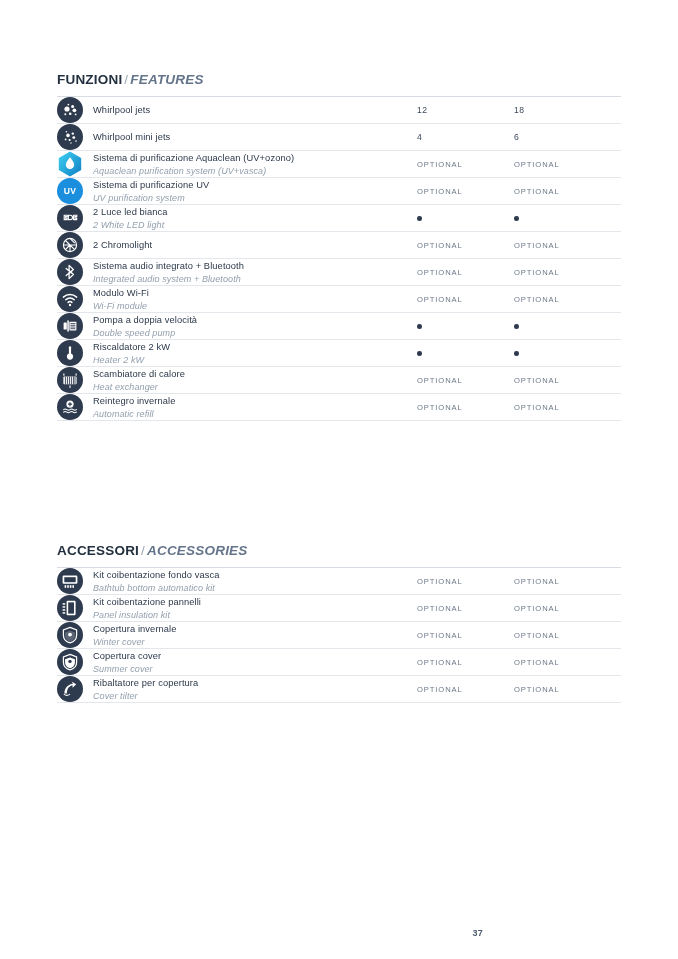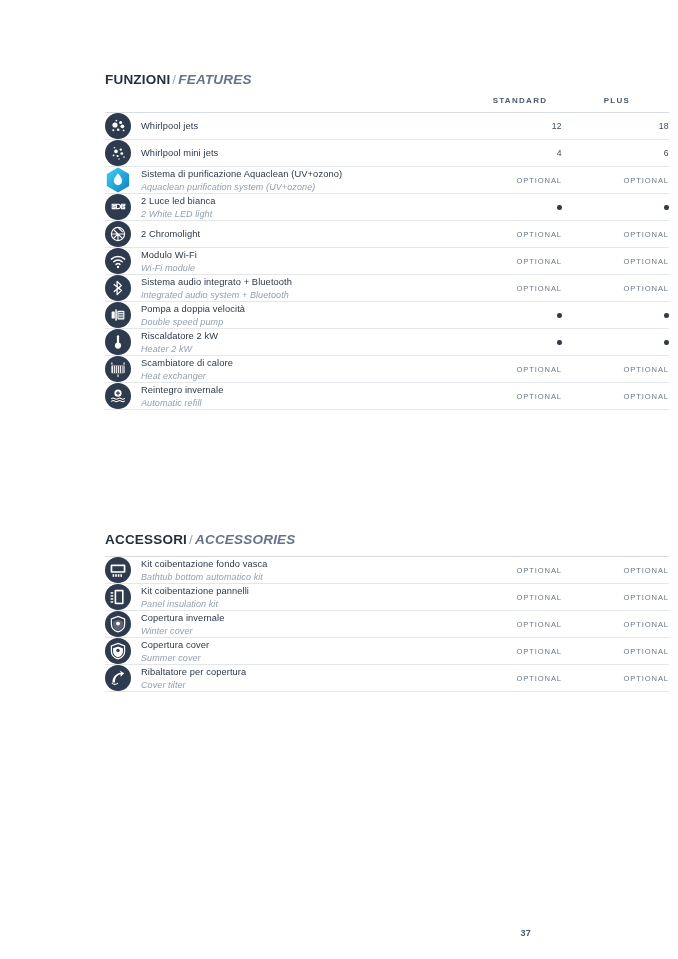--- a/index.html
+++ b/index.html
@@ -14,21 +14,20 @@
     color: #2f3c4e;
     position: relative;
     overflow: hidden;
   }
   .page {
     position: absolute;
     left: 0; top: 0;
     width: 540px;
     height: 959px;
     background: #fff;
-    margin-left: 48px;
   }
   .content {
     position: absolute;
     left: 57px;
     top: 72px;
     width: 564px;
   }
 
   
   .section-title {
@@ -115,21 +114,21 @@
   }
   .t-en {
     font-size: 9px;
     font-style: italic;
     color: #93a0ae;
     letter-spacing: 0.1px;
     line-height: 12px;
     white-space: nowrap;
   }
   .cell-val {
-    text-align: right;
+    text-align: left;
     font-size: 7.6px;
     letter-spacing: 0.9px;
     color: #6b7888;
     white-space: nowrap;
   }
   .cell-val.num {
     font-size: 8.6px;
     letter-spacing: 0.4px;
     color: #3d4a5c;
   }
@@ -176,24 +175,20 @@
 </head>
 <body>
 
 <div class="page">
   <div class="content">
 
     <div>
       <div class="section-title">
         <span class="it">FUNZIONI</span><span class="sep">/</span><span class="en">FEATURES</span>
       </div>
-      <div class="col-headers">
-        <div class="col-header c1">STANDARD</div>
-        <div class="col-header c2">PLUS</div>
-      </div>
       <table class="tbl">
         <colgroup>
             <col style="width:360px">
             <col style="width:97px">
             <col style="width:107px">
           </colgroup>
         <tbody>
           <tr class="top-rule">
               <td colspan="3"></td>
             </tr>
@@ -258,21 +253,36 @@
                           <stop offset="0" stop-color="#3fd2f2"></stop>
                           <stop offset="1" stop-color="#0f7ec4"></stop>
                         </linearGradient>
                       </defs>
                       <polygon points="13,0.6 24.2,7 24.2,19 13,25.4 1.8,19 1.8,7" fill="url(#aqg)"></polygon>
                       <path d="M13 6.2c-2.6 3.2-4.2 5.4-4.2 7.6 0 2.4 1.9 4.3 4.2 4.3s4.2-1.9 4.2-4.3c0-2.2-1.6-4.4-4.2-7.6z" fill="#fff"></path>
                     </svg>
                   </span>
                   <div class="txt-box">
                     <div class="t-it">Sistema di purificazione Aquaclean (UV+ozono)</div>
-                    <div class="t-en">Aquaclean purification system (UV+ozone)</div>
+                    <div class="t-en">Aquaclean purification system (UV+vasca)</div>
+                  </div>
+                </div>
+              </td>
+              <td class="cell-val">OPTIONAL</td>
+              <td class="cell-val">OPTIONAL</td>
+            </tr>
+            <tr class="row">
+              <td class="cell-label">
+                <div class="label-wrap">
+                  <span class="icon-box">
+                    <span class="uv-badge">UV</span>
+                  </span>
+                  <div class="txt-box">
+                    <div class="t-it">Sistema di purificazione UV</div>
+                    <div class="t-en">UV purification system</div>
                   </div>
                 </div>
               </td>
               <td class="cell-val">OPTIONAL</td>
               <td class="cell-val">OPTIONAL</td>
             </tr>
             <tr class="row">
               <td class="cell-label">
                 <div class="label-wrap">
                   <span class="icon-box">
@@ -313,49 +323,49 @@
               </td>
               <td class="cell-val">OPTIONAL</td>
               <td class="cell-val">OPTIONAL</td>
             </tr>
             <tr class="row">
               <td class="cell-label">
                 <div class="label-wrap">
                   <span class="icon-box">
                     <svg class="icn" viewBox="0 0 26 26" xmlns="http://www.w3.org/2000/svg">
                       <circle cx="13" cy="13" r="13" fill="#2e3a4d"></circle>
+                      <path d="M12.1 6.4l4.3 4.1-4.3 4.1V6.4z M12.1 11.4l4.3 4.1-4.3 4.1v-8.2z M9.2 9.4l7.2 6.1M9.2 16.6l7.2-6.1" fill="none" stroke="#fff" stroke-width="1.3" stroke-linejoin="round" stroke-linecap="round"></path>
+                    </svg>
+                  </span>
+                  <div class="txt-box">
+                    <div class="t-it">Sistema audio integrato + Bluetooth</div>
+                    <div class="t-en">Integrated audio system + Bluetooth</div>
+                  </div>
+                </div>
+              </td>
+              <td class="cell-val">OPTIONAL</td>
+              <td class="cell-val">OPTIONAL</td>
+            </tr>
+            <tr class="row">
+              <td class="cell-label">
+                <div class="label-wrap">
+                  <span class="icon-box">
+                    <svg class="icn" viewBox="0 0 26 26" xmlns="http://www.w3.org/2000/svg">
+                      <circle cx="13" cy="13" r="13" fill="#2e3a4d"></circle>
                       <g fill="none" stroke="#fff" stroke-width="1.5" stroke-linecap="round">
                         <path d="M6.4 11.1a9.6 9.6 0 0 1 13.2 0"></path>
                         <path d="M8.8 13.8a6 6 0 0 1 8.4 0"></path>
                         <path d="M11.1 16.4a2.7 2.7 0 0 1 3.8 0"></path>
                       </g>
                       <circle cx="13" cy="19" r="1.2" fill="#fff"></circle>
                     </svg>
                   </span>
                   <div class="txt-box">
                     <div class="t-it">Modulo Wi-Fi</div>
                     <div class="t-en">Wi-Fi module</div>
-                  </div>
-                </div>
-              </td>
-              <td class="cell-val">OPTIONAL</td>
-              <td class="cell-val">OPTIONAL</td>
-            </tr>
-            <tr class="row">
-              <td class="cell-label">
-                <div class="label-wrap">
-                  <span class="icon-box">
-                    <svg class="icn" viewBox="0 0 26 26" xmlns="http://www.w3.org/2000/svg">
-                      <circle cx="13" cy="13" r="13" fill="#2e3a4d"></circle>
-                      <path d="M12.1 6.4l4.3 4.1-4.3 4.1V6.4z M12.1 11.4l4.3 4.1-4.3 4.1v-8.2z M9.2 9.4l7.2 6.1M9.2 16.6l7.2-6.1" fill="none" stroke="#fff" stroke-width="1.3" stroke-linejoin="round" stroke-linecap="round"></path>
-                    </svg>
-                  </span>
-                  <div class="txt-box">
-                    <div class="t-it">Sistema audio integrato + Bluetooth</div>
-                    <div class="t-en">Integrated audio system + Bluetooth</div>
                   </div>
                 </div>
               </td>
               <td class="cell-val">OPTIONAL</td>
               <td class="cell-val">OPTIONAL</td>
             </tr>
             <tr class="row">
               <td class="cell-label">
                 <div class="label-wrap">
                   <span class="icon-box">

